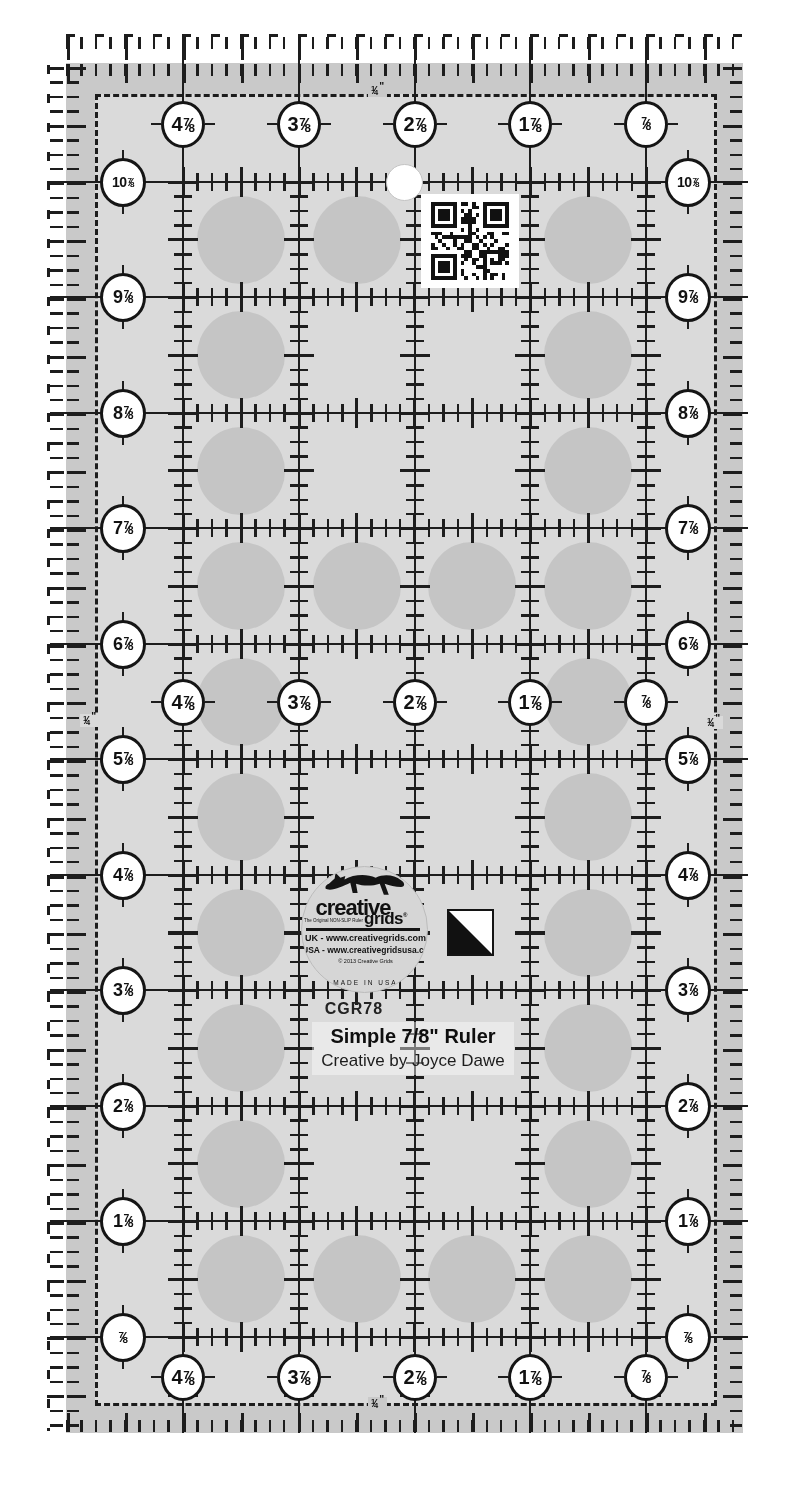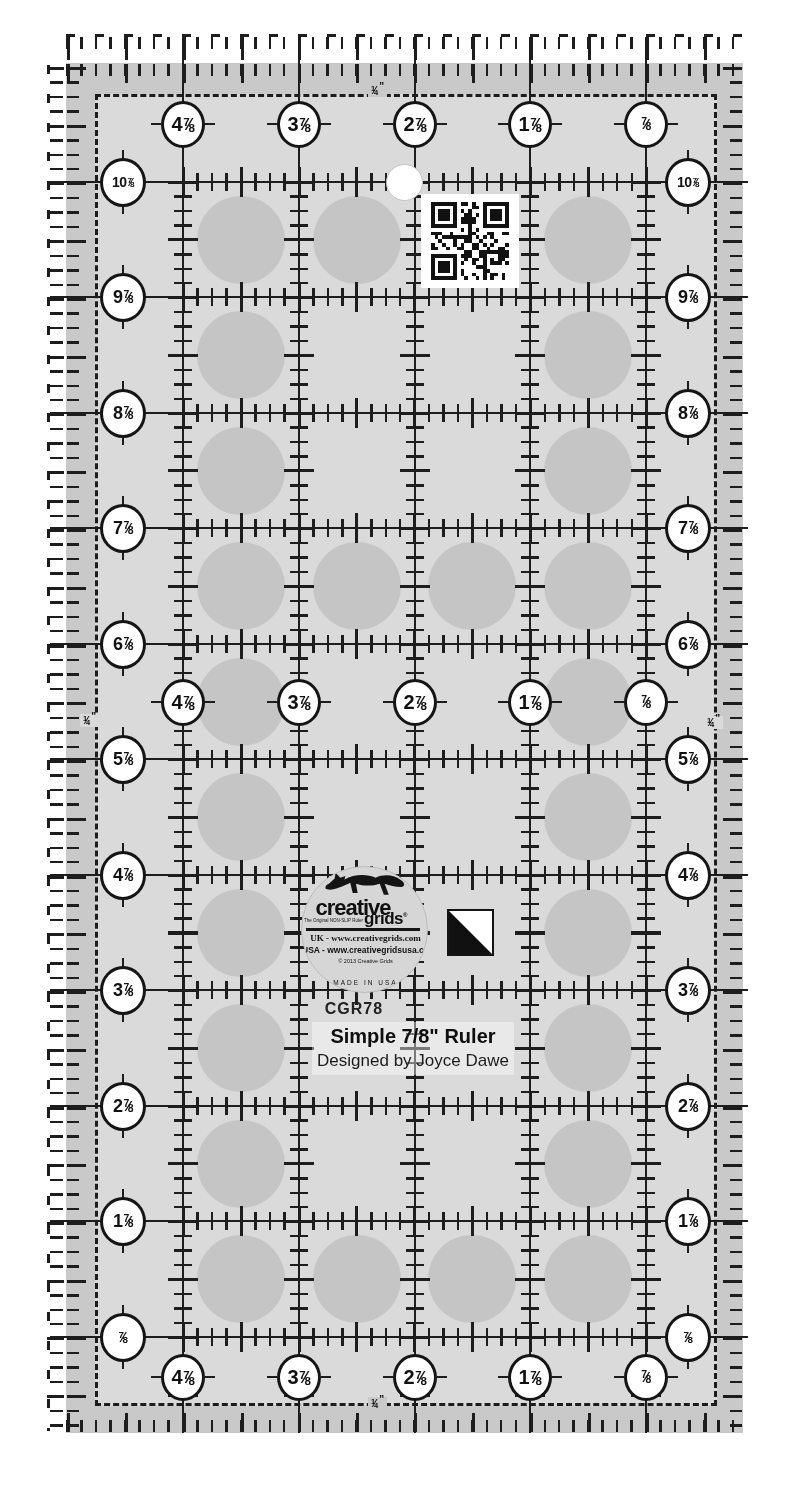--- a/index.html
+++ b/index.html
@@ -51,21 +51,21 @@
 
   #logo{position:absolute;left:301px;top:866px;width:127px;height:127px;border-radius:50%;
         background:#d6d6d6;border:1px solid #bcbcbc;box-sizing:border-box;z-index:6;overflow:hidden;}
   #logo>*{position:absolute;color:#101010;white-space:nowrap;}
   .lg-fox{left:22px;top:4px;width:82px;height:27px;}
   .lg-creative{left:0;top:28px;width:102px;text-align:center;font-size:22px;font-weight:700;letter-spacing:-1px;}
   .lg-tag{left:2px;top:51px;font-size:4.5px;}
   .lg-grids{left:62px;top:42px;font-size:17px;font-weight:700;letter-spacing:-0.5px;}
   .lg-grids sup{font-size:6px;}
   .lg-rule{left:4px;top:61px;width:114px;height:2.5px;background:#141414;}
-  .lg-uk{left:0;top:66px;width:127px;text-align:center;font-size:9px;font-weight:700;font-family:Liberation Serif, serif;}
+  .lg-uk{left:0;top:66px;width:127px;text-align:center;font-size:9px;font-weight:700;}
   .lg-usa{left:0;top:78px;width:127px;text-align:center;font-size:8.5px;font-weight:700;}
   .lg-copy{left:0;top:91px;width:127px;text-align:center;font-size:5.5px;}
   .lg-made{left:0;top:112px;width:127px;text-align:center;font-size:6.5px;letter-spacing:2px;}
 
   #sku{position:absolute;left:308px;top:1000px;width:92px;text-align:center;z-index:6;
        font-size:16px;font-weight:600;letter-spacing:1px;color:#222;}
   #title-block{position:absolute;left:312px;top:1022px;width:202px;text-align:center;z-index:6;
        background:rgba(255,255,255,0.42);padding:3px 0 4px;}
   #title{font-size:20px;font-weight:700;color:#0e0e0e;}
   #designer{font-size:17px;font-weight:400;color:#1c1c1c;margin-top:3px;}
@@ -707,17 +707,17 @@
     </div>
 
     <div id="triangle">
         <div class="tri"></div>
       </div>
 
     <div id="sku">CGR78</div>
 
     <div id="title-block">
       <div id="title">Simple 7/8" Ruler</div>
-      <div id="designer">Designed by Joyce Dawe</div>
+      <div id="designer">Creative by Joyce Dawe</div>
     </div>
 
   </div>
 </div>
 
 </body></html>

